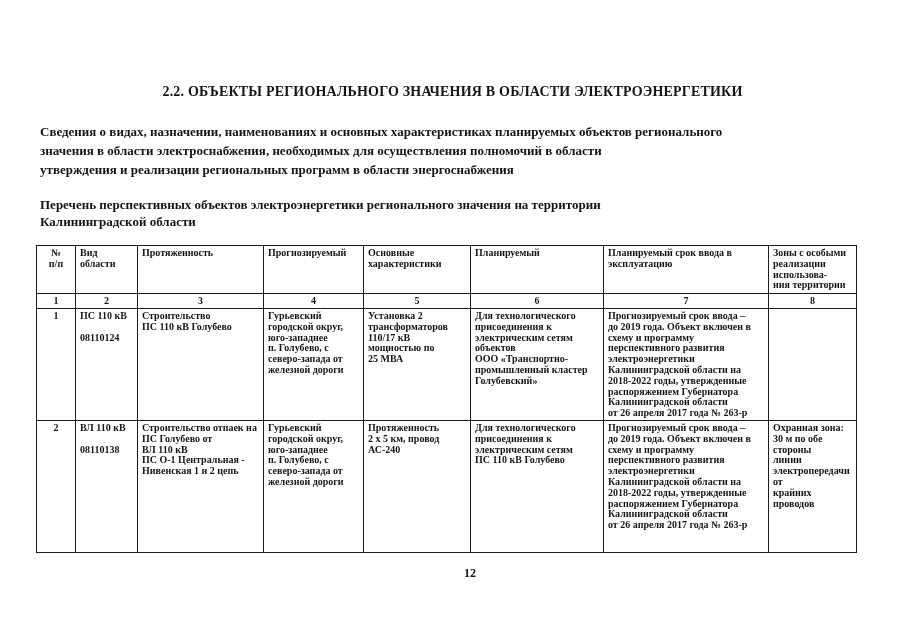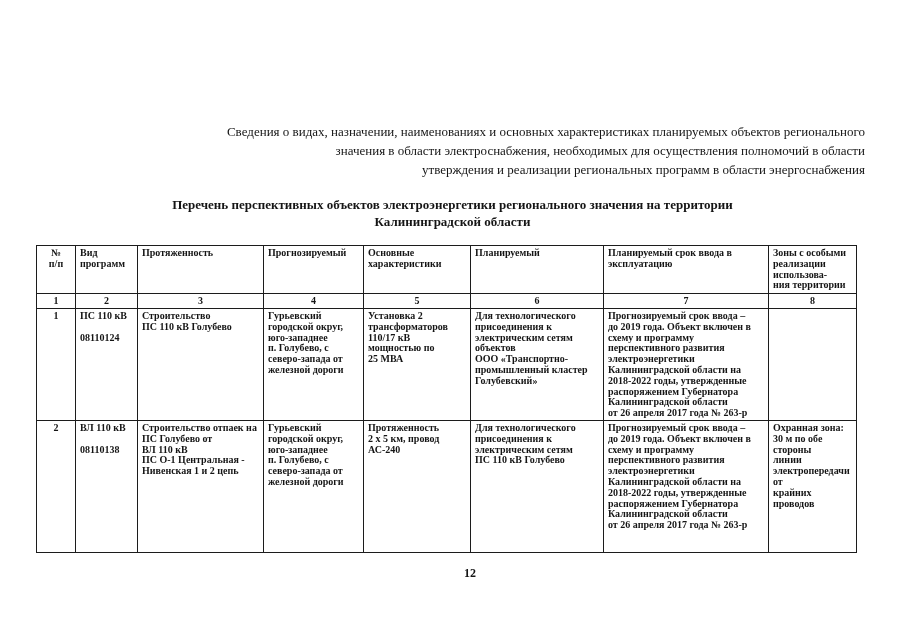--- a/index.html
+++ b/index.html
@@ -17,30 +17,30 @@
     top: 84px; left: 30px; right: 30px;
     text-align: center;
     font-weight: bold;
     font-size: 14px;
     letter-spacing: 0.2px;
     white-space: pre-line;
   }
   .subtitle {
     position: absolute;
     top: 122px; left: 40px; right: 40px;
-    text-align: right;
-    font-weight: normal;
+    text-align: left;
+    font-weight: bold;
     font-size: 13px;
     line-height: 19px;
     white-space: pre-line;
   }
   .caption {
     position: absolute;
     top: 196px; left: 40px; right: 40px;
-    text-align: center;
+    text-align: left;
     font-weight: bold;
     font-size: 13px;
     line-height: 17px;
     white-space: pre-line;
   }
   table.objects {
     position: absolute;
     top: 245px; left: 36px;
     width: 820px;
     border-collapse: collapse;
@@ -70,20 +70,21 @@
     font-weight: bold;
     font-size: 12px;
     margin-left: 35px;
   }
 </style>
 </head>
 <body>
 
 <div class="page">
 
+  <div class="title">2.2. ОБЪЕКТЫ РЕГИОНАЛЬНОГО ЗНАЧЕНИЯ В ОБЛАСТИ ЭЛЕКТРОЭНЕРГЕТИКИ</div>
 
   <div class="subtitle">Сведения о видах, назначении, наименованиях и основных характеристиках планируемых объектов регионального
 значения в области электроснабжения, необходимых для осуществления полномочий в области
 утверждения и реализации региональных программ в области энергоснабжения</div>
 
   <div class="caption">Перечень перспективных объектов электроэнергетики регионального значения на территории
 Калининградской области</div>
 
   <table class="objects">
     <colgroup>
@@ -94,21 +95,21 @@
       <col style="width:107px">
       <col style="width:133px">
       <col style="width:165px">
       <col style="width:88px">
     </colgroup>
     <tbody>
       <tr class="r-head">
         <td class="center">№
 п/п</td>
         <td>Вид
-программ</td>
+области</td>
         <td>Протяженность</td>
         <td>Прогнозируемый</td>
         <td>Основные
 характеристики</td>
         <td>Планируемый</td>
         <td>Планируемый срок ввода в
 эксплуатацию</td>
         <td>Зоны с особыми
 реализации
 использова-

